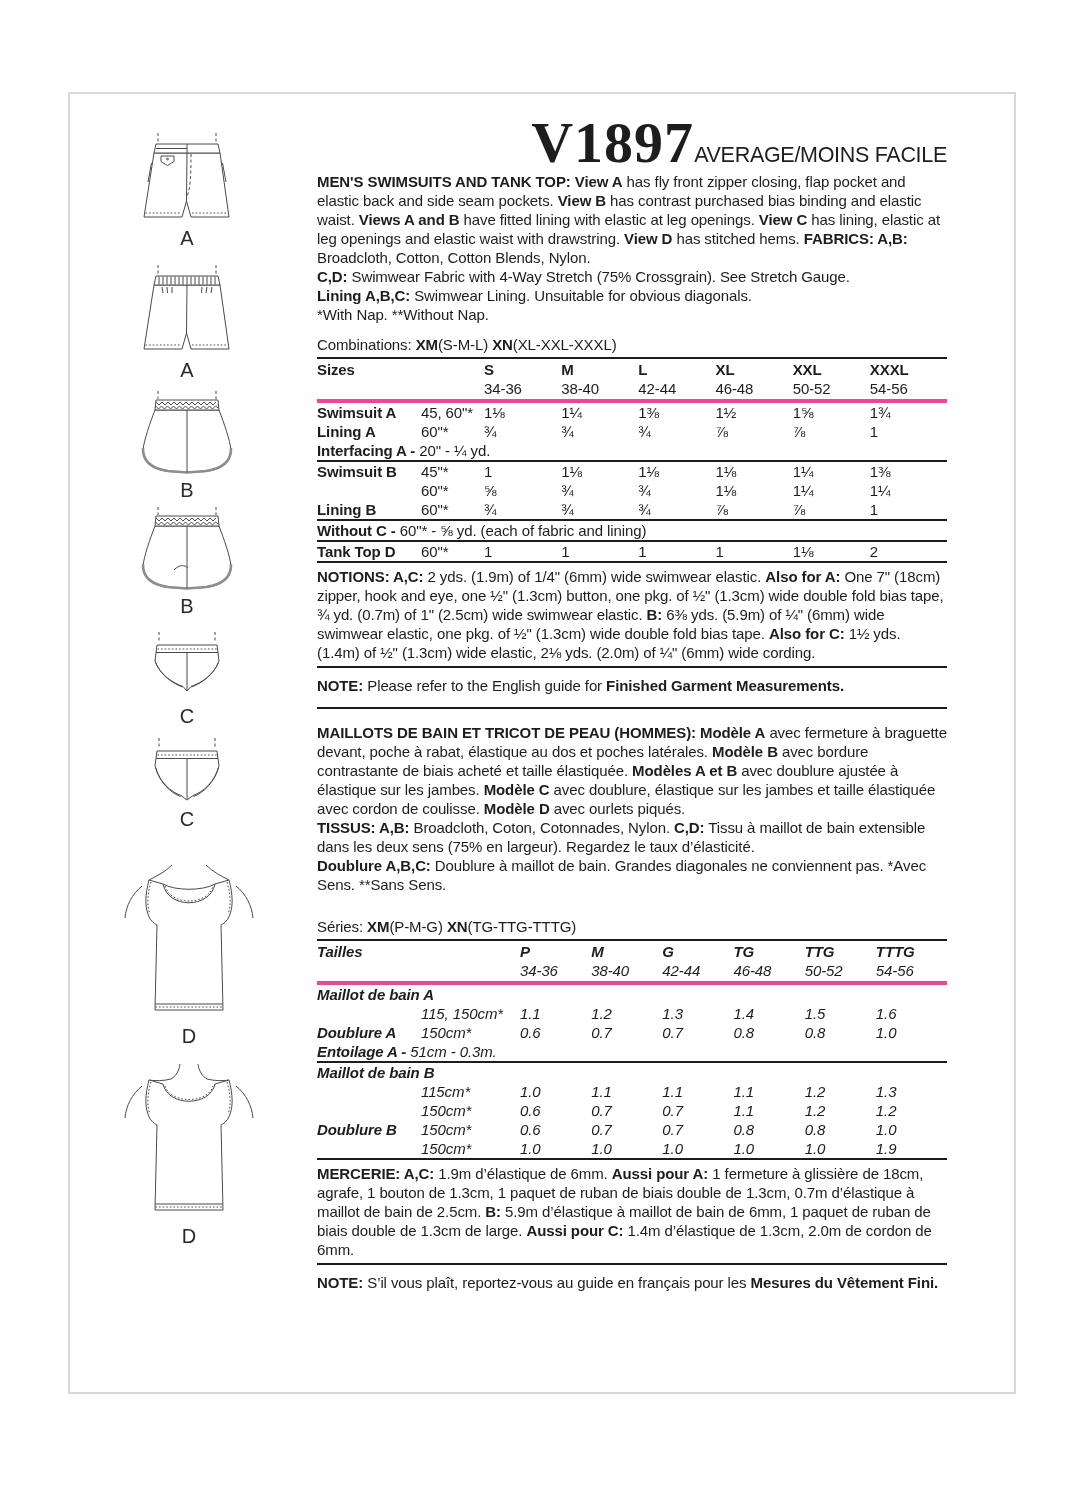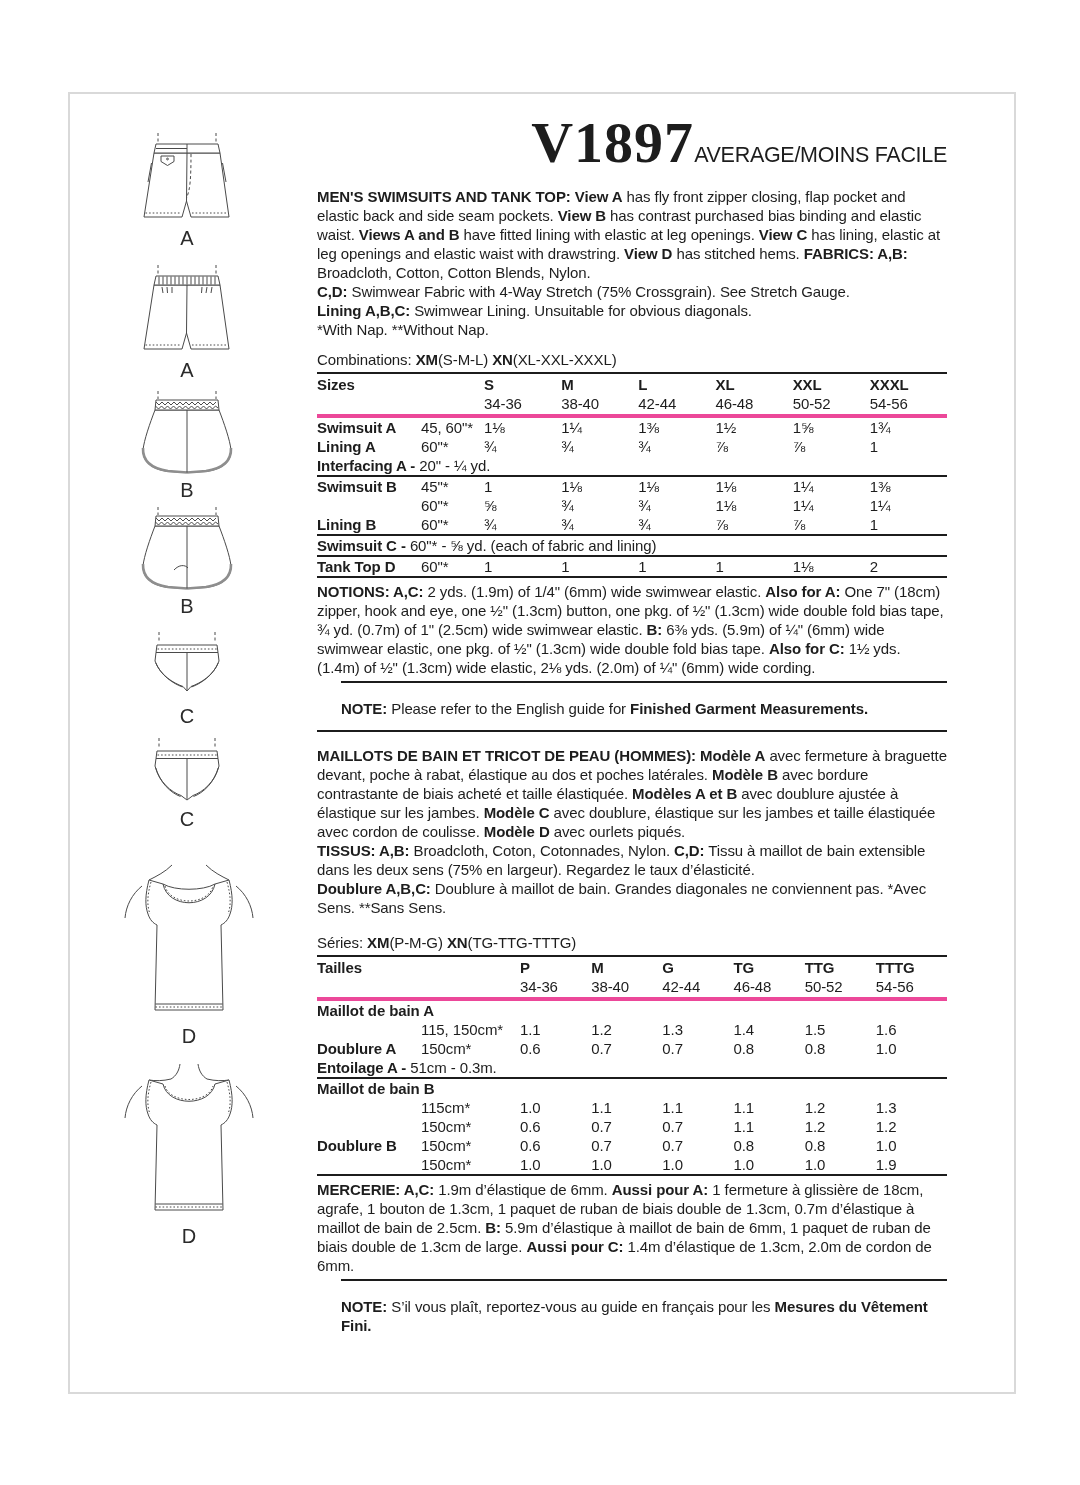--- a/index.html
+++ b/index.html
@@ -10,35 +10,35 @@
   .fig{position:absolute;margin:0;text-align:center;}
   .fig svg{display:block;margin:0 auto;}
   .figlabel{display:block;font-size:20px;line-height:22px;margin-top:3px;color:#2a2a2a;}
   
   .content{position:absolute;left:247px;top:0;width:630px;font-size:15px;line-height:19px;letter-spacing:-0.1px;}
   .titlebar{display:flex;justify-content:flex-end;align-items:baseline;margin-top:20px;}
   .pattern-no{font-family:"Liberation Serif",serif;font-size:58px;font-weight:600;line-height:1;margin:0;letter-spacing:1px;}
   .difficulty{font-size:21.5px;letter-spacing:-0.3px;}
   p{margin:0;}
   .b{font-weight:bold;}
-  .desc{margin-top:15px;}
+  .desc{}
   .combos{margin-top:11px;}
   .table{margin-top:3px;border-top:2px solid #1c1c1c;}
   .hrow,.trow{display:grid;min-height:19px;}
   .en-grid .hrow,.en-grid .trow{grid-template-columns:104px 63px repeat(6,1fr);}
-  .fr-grid .hrow,.fr-grid .trow{grid-template-columns:104px 99px repeat(6,1fr);}
+  .fr-grid .hrow,.fr-grid .trow{grid-template-columns:104px 99px repeat(6,1fr);font-style:italic;}
   .thead{border-bottom:4px solid #ec4899;padding:1px 0 1px;}
   .cl{font-weight:bold;}
   .full{grid-column:1/-1;}
   .trow.sep{border-top:2px solid #1c1c1c;}
   .trow.bottom{border-bottom:2px solid #1c1c1c;}
   .notions{margin-top:4px;}
-  .note{border-top:2px solid #1c1c1c;margin-top:4px;padding-top:16px;margin-left:24px;}
+  .note{border-top:2px solid #1c1c1c;margin-top:4px;padding-top:8px;}
   .fr-desc{border-top:2px solid #1c1c1c;margin-top:12px;padding-top:14px;}
-  .series{margin-top:16px;}
+  .series{margin-top:23px;}
   .mercerie{margin-top:4px;}
   
   .draw{stroke:#4a4a4a;fill:none;stroke-width:1;}
   .fillw{fill:#fff;}
   .dash{stroke-dasharray:3,2.5;}
   .dot{stroke-dasharray:1.6,2;}
   .bind{stroke:#8e8e8e;stroke-width:2.6;fill:none;}
 </style>
 </head>
 <body>
@@ -238,21 +238,21 @@
               <span class="cl">Lining B</span>
               <span class="cw">60"*</span>
               <span class="cv">¾</span>
               <span class="cv">¾</span>
               <span class="cv">¾</span>
               <span class="cv">⅞</span>
               <span class="cv">⅞</span>
               <span class="cv">1</span>
             </div>
             <div class="trow sep">
-              <div class="full"><span class="b">Swimsuit C - </span><span>60"* - ⅝ yd. (each of fabric and lining)</span></div>
+              <div class="full"><span class="b">Without C - </span><span>60"* - ⅝ yd. (each of fabric and lining)</span></div>
             </div>
             <div class="trow sep bottom">
               <span class="cl">Tank Top D</span>
               <span class="cw">60"*</span>
               <span class="cv">1</span>
               <span class="cv">1</span>
               <span class="cv">1</span>
               <span class="cv">1</span>
               <span class="cv">1⅛</span>
               <span class="cv">2</span>

